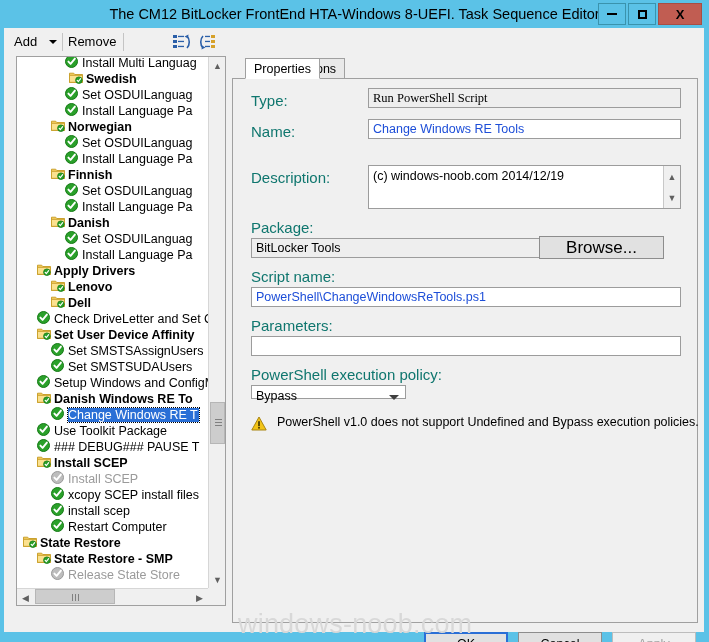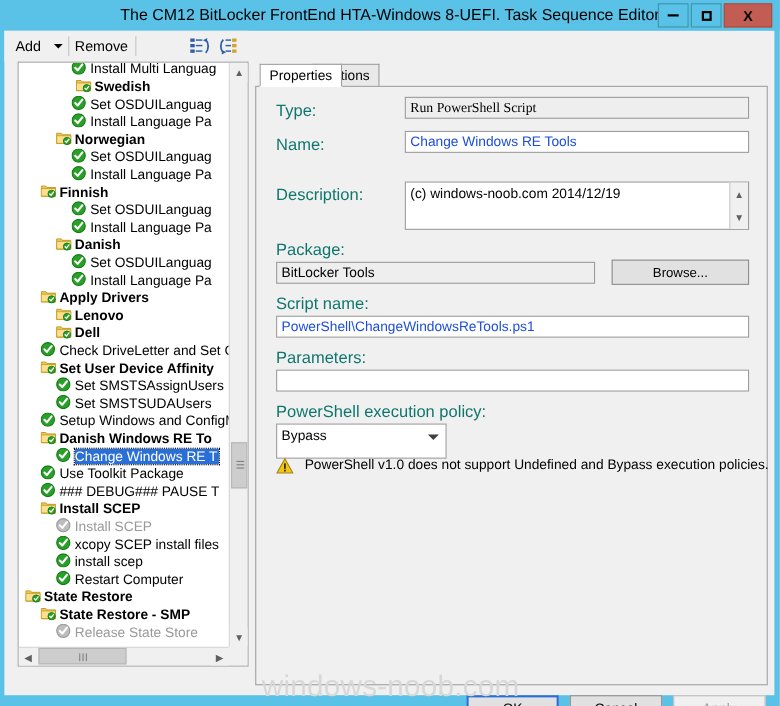--- a/index.html
+++ b/index.html
@@ -276,21 +276,21 @@
     border: 1px solid #a0a0a0;
     border-bottom: none;
     box-sizing: border-box;
     cursor: default;
   }
   .tab.active {
     background: #ffffff;
     border-bottom: 1px solid #ffffff;
     z-index: 3;
   }
-  #tab-properties { left: 4px; }
+  #tab-properties { left: 13px; }
   #tab-options { left: 52px; }
 
   #prop-pane {
     position: absolute;
     left: 228px; top: 50px;
     width: 466px;
     height: 545px;
     background: #f0f0f0;
     border: 1px solid #a0a0a0;
     box-sizing: border-box;
@@ -355,35 +355,35 @@
     position: absolute;
     left: 0;
     width: 16px; height: 21px;
     display: flex; align-items: center; justify-content: center;
     font-size: 9px; color: #606060;
     cursor: default;
   }
 
   #browse-button {
     position: absolute;
-    left: 323px; top: 182px;
+    left: 306px; top: 182px;
     width: 125px; height: 23px;
     background: #e1e1e1;
     border: 1px solid #8d8d8d;
     box-sizing: border-box;
-    font-size: 12px;
+    font-size: 17px;
     color: #000;
     display: flex; align-items: center; justify-content: center;
     cursor: default;
   }
 
   #policy-select {
     position: absolute;
     left: 18px; top: 323px;
-    width: 155px; height: 32px;
+    width: 155px; height: 14px;
     background: #ffffff;
     border: 1px solid #9c9c9c;
     box-sizing: border-box;
     font-size: 12.5px;
     color: #000;
     line-height: 20px;
     padding: 0 4px;
     cursor: default;
   }
   #policy-caret {
@@ -531,21 +531,21 @@
                   <path d="M8.2 9.3 L9.4 10.5 L11.7 7.6" stroke="#ffffff" stroke-width="1.2" fill="none" stroke-linecap="round" stroke-linejoin="round"></path>
                 </svg></span><span class="lbl">Norwegian</span></div>
             <div class="tree-row" style="padding-left:48px"><span class="ic ic-check"><svg width="14" height="13" viewBox="0 0 14 13">
                   <circle cx="6.5" cy="6.5" r="6" fill="#2aa02a" stroke="#157a15" stroke-width="1"></circle>
                   <path d="M3.4 6.6 L5.6 8.9 L9.9 3.6" stroke="#ffffff" stroke-width="1.9" fill="none" stroke-linecap="round" stroke-linejoin="round"></path>
                 </svg></span><span class="lbl">Set OSDUILanguag</span></div>
             <div class="tree-row" style="padding-left:48px"><span class="ic ic-check"><svg width="14" height="13" viewBox="0 0 14 13">
                   <circle cx="6.5" cy="6.5" r="6" fill="#2aa02a" stroke="#157a15" stroke-width="1"></circle>
                   <path d="M3.4 6.6 L5.6 8.9 L9.9 3.6" stroke="#ffffff" stroke-width="1.9" fill="none" stroke-linecap="round" stroke-linejoin="round"></path>
                 </svg></span><span class="lbl">Install Language Pa</span></div>
-            <div class="tree-row folder" style="padding-left:20px"><span class="ic ic-folder"><svg width="14" height="13" viewBox="0 0 14 13">
+            <div class="tree-row folder" style="padding-left:34px"><span class="ic ic-folder"><svg width="14" height="13" viewBox="0 0 14 13">
                   <path d="M0.5 2.2 h4.2 l1.1 1.3 h7.7 v8 h-13 Z" fill="#f3cb5e" stroke="#c59b23" stroke-width="0.9"></path>
                   <path d="M0.5 4.4 h13 v6.9 h-13 Z" fill="#fbe18f" stroke="#c59b23" stroke-width="0.8"></path>
                   <circle cx="9.9" cy="9.2" r="3.3" fill="#2aa02a" stroke="#157a15" stroke-width="0.8"></circle>
                   <path d="M8.2 9.3 L9.4 10.5 L11.7 7.6" stroke="#ffffff" stroke-width="1.2" fill="none" stroke-linecap="round" stroke-linejoin="round"></path>
                 </svg></span><span class="lbl">Finnish</span></div>
             <div class="tree-row" style="padding-left:48px"><span class="ic ic-check"><svg width="14" height="13" viewBox="0 0 14 13">
                   <circle cx="6.5" cy="6.5" r="6" fill="#2aa02a" stroke="#157a15" stroke-width="1"></circle>
                   <path d="M3.4 6.6 L5.6 8.9 L9.9 3.6" stroke="#ffffff" stroke-width="1.9" fill="none" stroke-linecap="round" stroke-linejoin="round"></path>
                 </svg></span><span class="lbl">Set OSDUILanguag</span></div>
             <div class="tree-row" style="padding-left:48px"><span class="ic ic-check"><svg width="14" height="13" viewBox="0 0 14 13">

